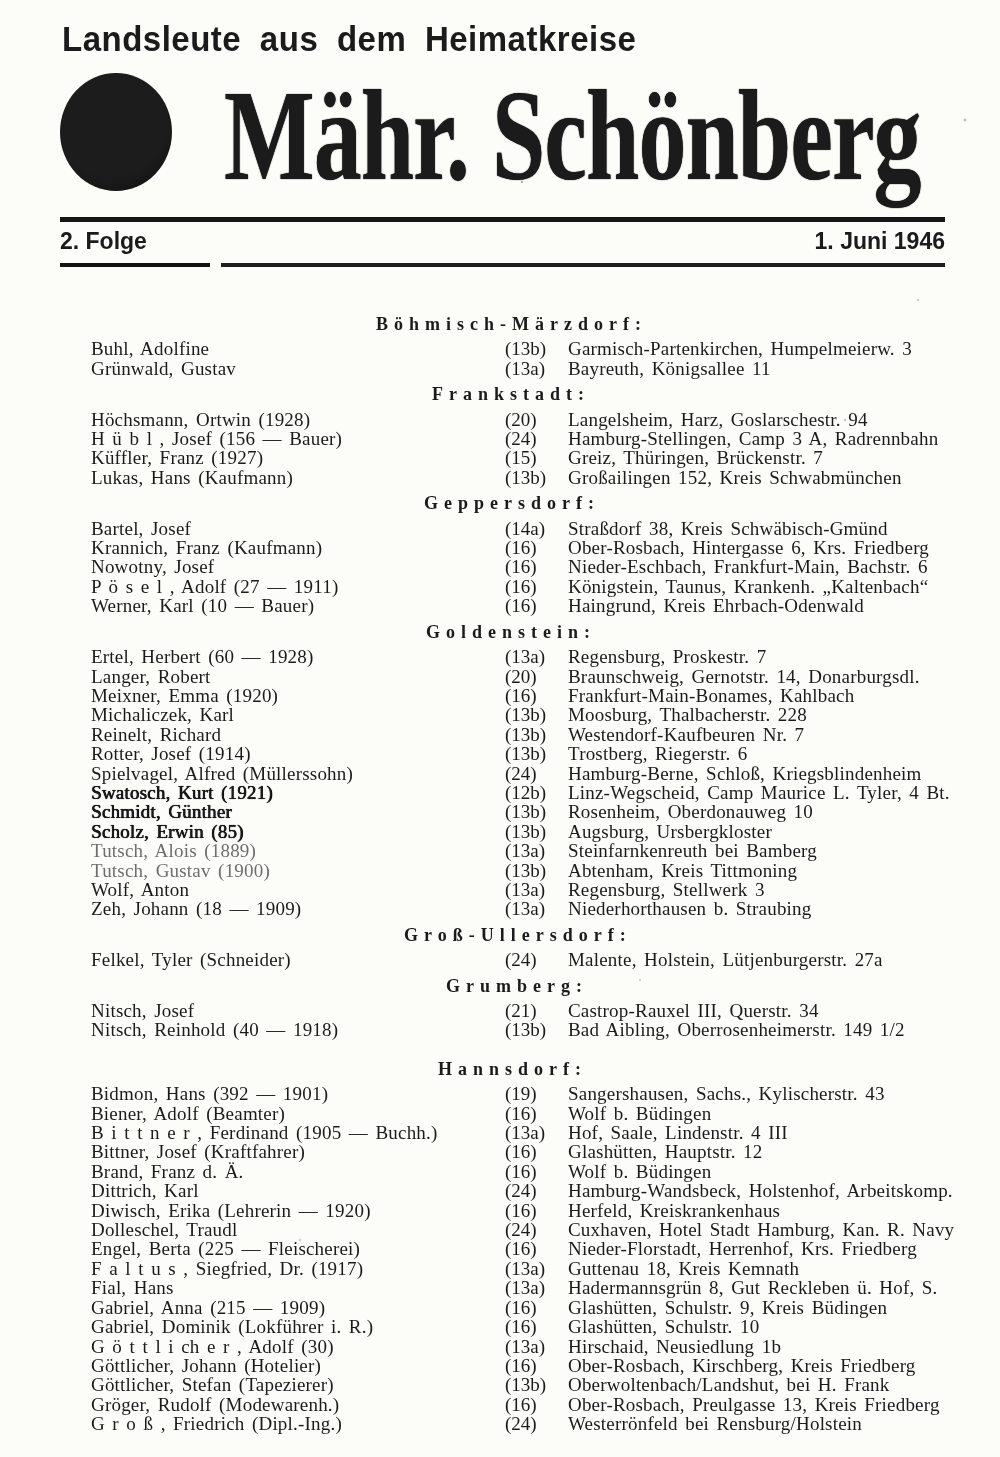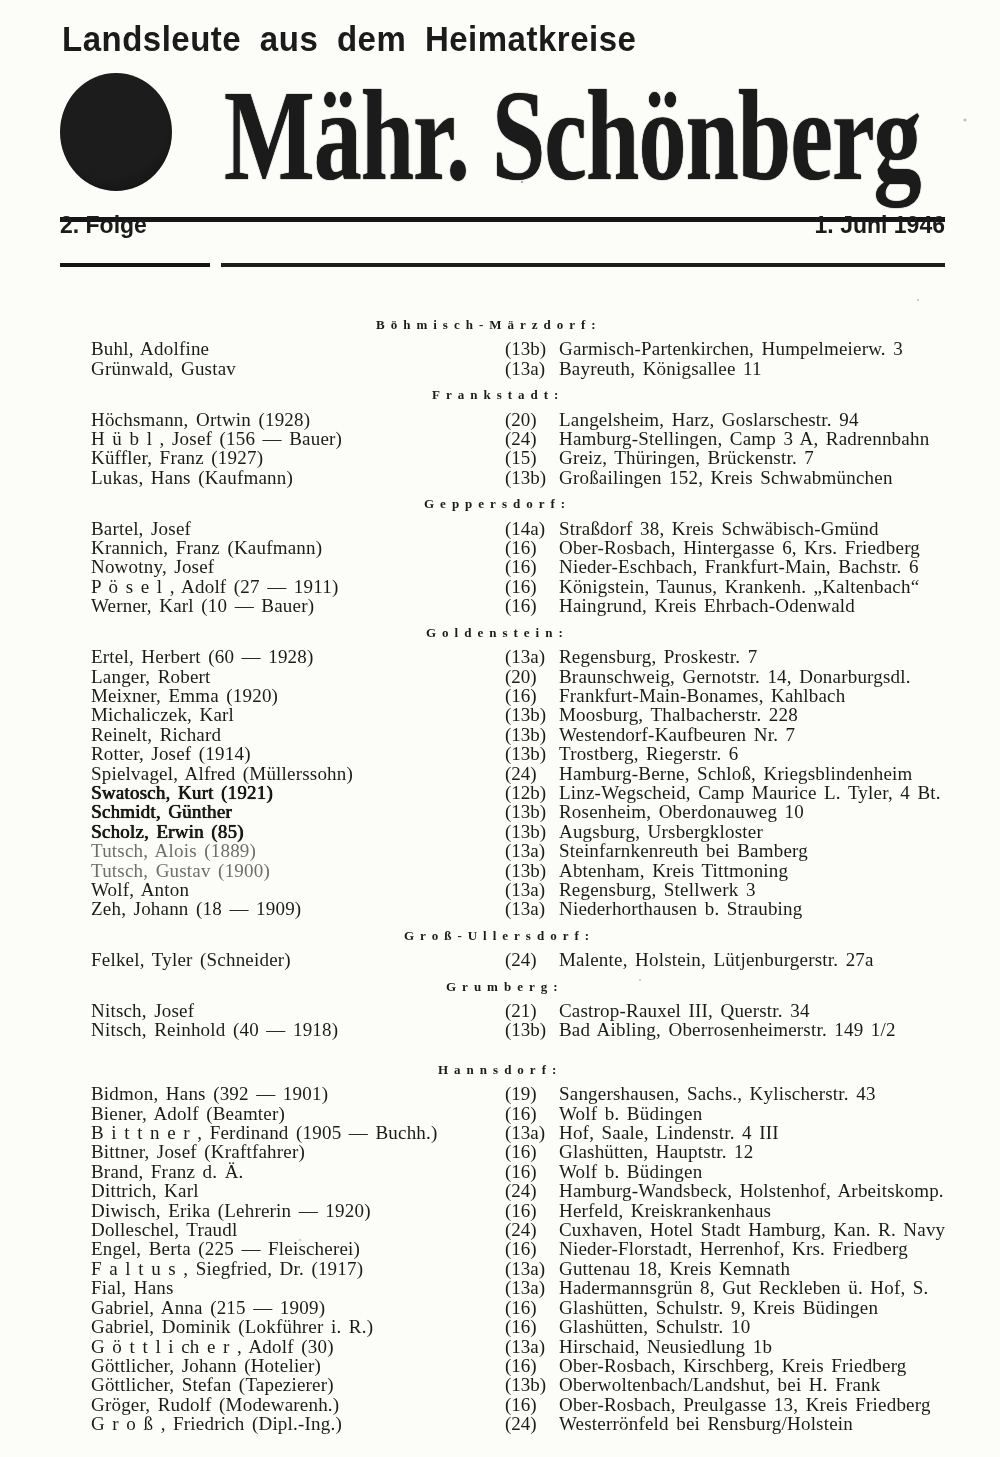--- a/index.html
+++ b/index.html
@@ -43,38 +43,38 @@
     white-space:nowrap;
     text-shadow:0 0 1px #000;
   }
   .rule{position:absolute;left:60px;right:55px;background:#161616;}
   .rule-top{top:217px;height:5px;}
   .rule-bottom{
     top:263px;height:4px;background:none;
     background-image:linear-gradient(90deg,#141414 0,#141414 150px,rgba(0,0,0,0) 150px,rgba(0,0,0,0) 161px,#1d1d1d 161px,#1d1d1d 100%);
   }
   .issue-row{
-    position:absolute;left:60px;right:55px;top:210px;
+    position:absolute;left:60px;right:55px;top:226px;
     display:flex;justify-content:space-between;align-items:baseline;
     font-family:"Liberation Sans", sans-serif;
     font-weight:700;font-size:23px;line-height:30px;
   }
   
   .listing{position:absolute;left:0;right:0;top:300px;padding-top:8px;}
   .town{
-    font-weight:700;font-size:13px;line-height:19.4px;
+    font-weight:700;font-size:18px;line-height:19.4px;
     letter-spacing:6px;margin:7px 0 5px;white-space:nowrap;
   }
   .row{display:flex;font-size:19px;line-height:19.4px;padding-left:29px;}
   .row .name{
     width:476px;padding-left:62px;box-sizing:border-box;
     white-space:nowrap;letter-spacing:.2px;word-spacing:2.5px;
   }
   .row .code{width:54px;white-space:nowrap;}
-  .row .addr{flex:1;white-space:nowrap;letter-spacing:.2px;word-spacing:2.5px;}
+  .row .addr{flex:1;white-space:nowrap;letter-spacing:.2px;word-spacing:2.5px;margin-left:9px;}
   .tone-heavy{text-shadow:0 0 .9px #000, .4px 0 0 #000;}
   .tone-faded{color:#6e6e6e;}
 </style>
 </head>
 <body>
 
 <div class="page">
   <div class="kicker">Landsleute aus dem Heimatkreise</div>
   <div class="blob"></div>
   <div class="title">Mähr. Schönberg</div>

